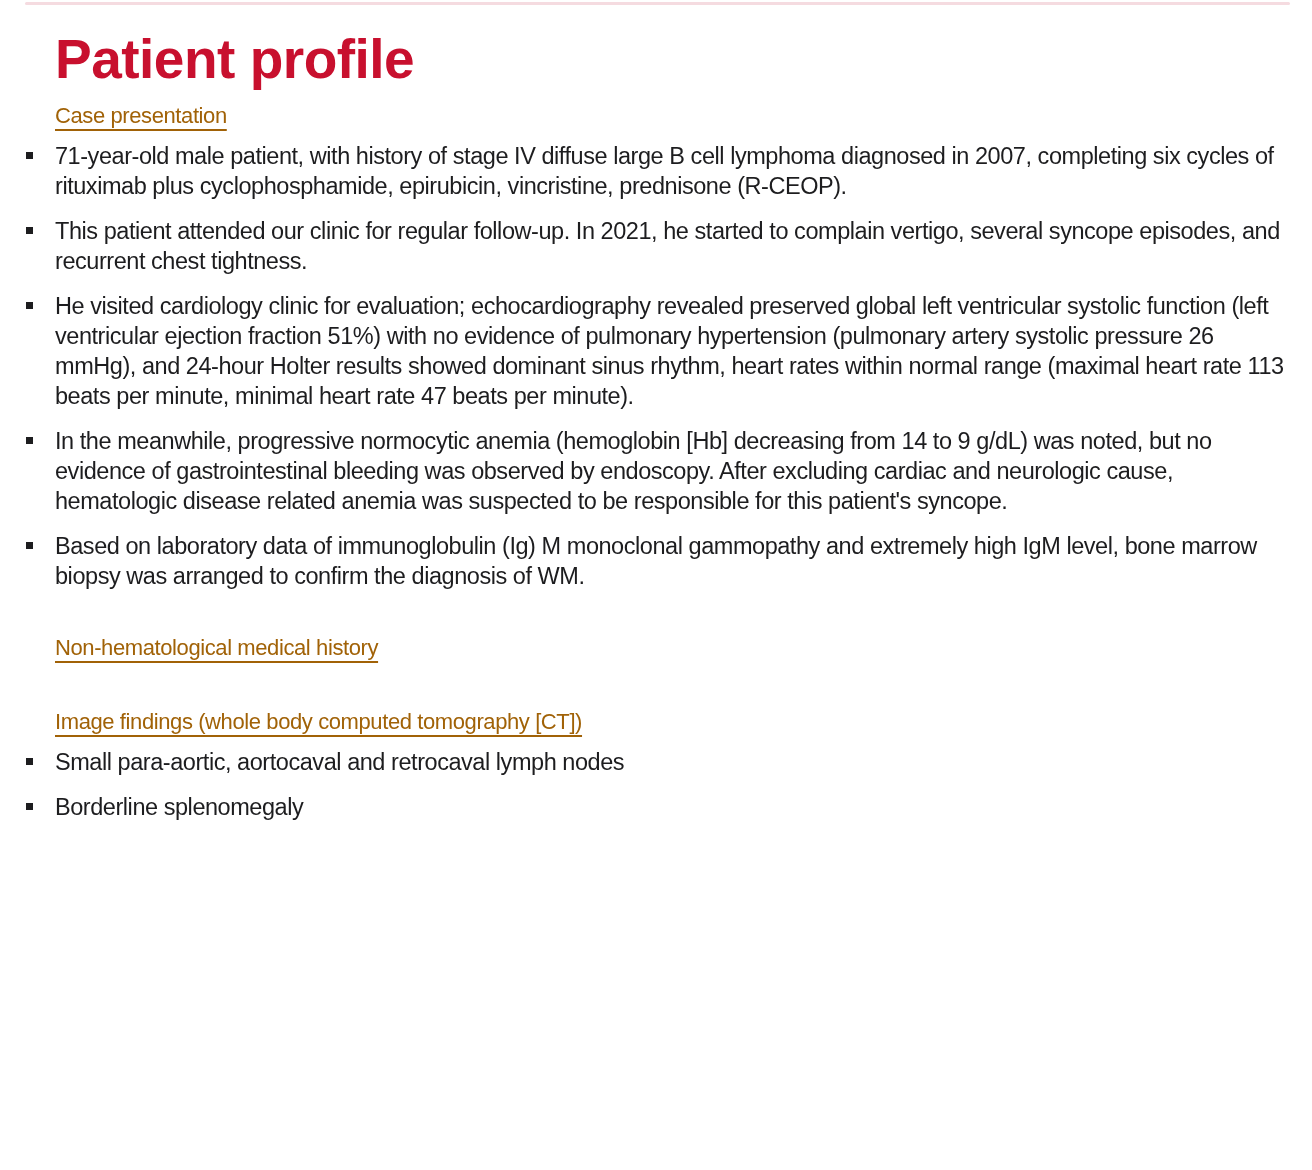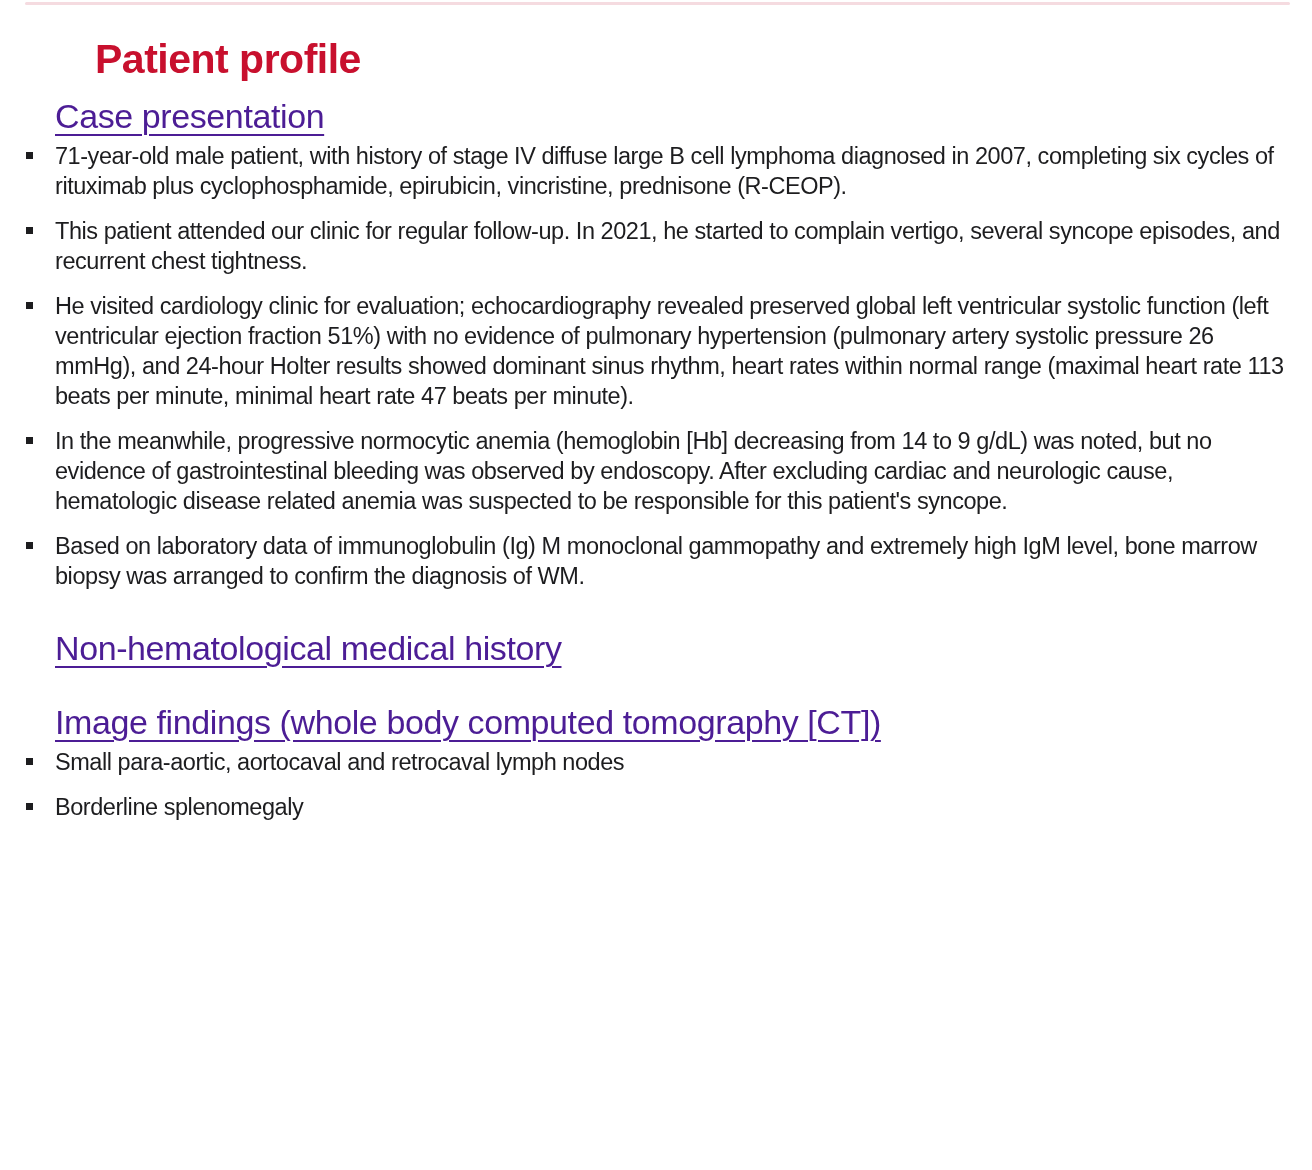--- a/index.html
+++ b/index.html
@@ -15,29 +15,28 @@
     top: 2px; left: 25px;
     width: 1265px; height: 3px;
     background: #f5dbe0;
     border-radius: 3px;
   }
   .content {
     padding: 36px 24px 0 55px;
   }
   .page-title {
     color: #c8102e;
-    font-size: 41px;
+    font-size: 55px;
     font-weight: 700;
     line-height: 46px;
     letter-spacing: -0.5px;
-    margin-left: 40px;
   }
   .section-heading {
-    color: #4c1d95;
-    font-size: 34px;
+    color: #a16207;
+    font-size: 22px;
     font-weight: 400;
     line-height: 34px;
     letter-spacing: -0.4px;
     text-decoration: underline;
     text-decoration-thickness: 2px;
     text-underline-offset: 6px;
     margin-top: 40px;
   }
   .section:first-of-type .section-heading { margin-top: 17px; }
   .bullet-list {

